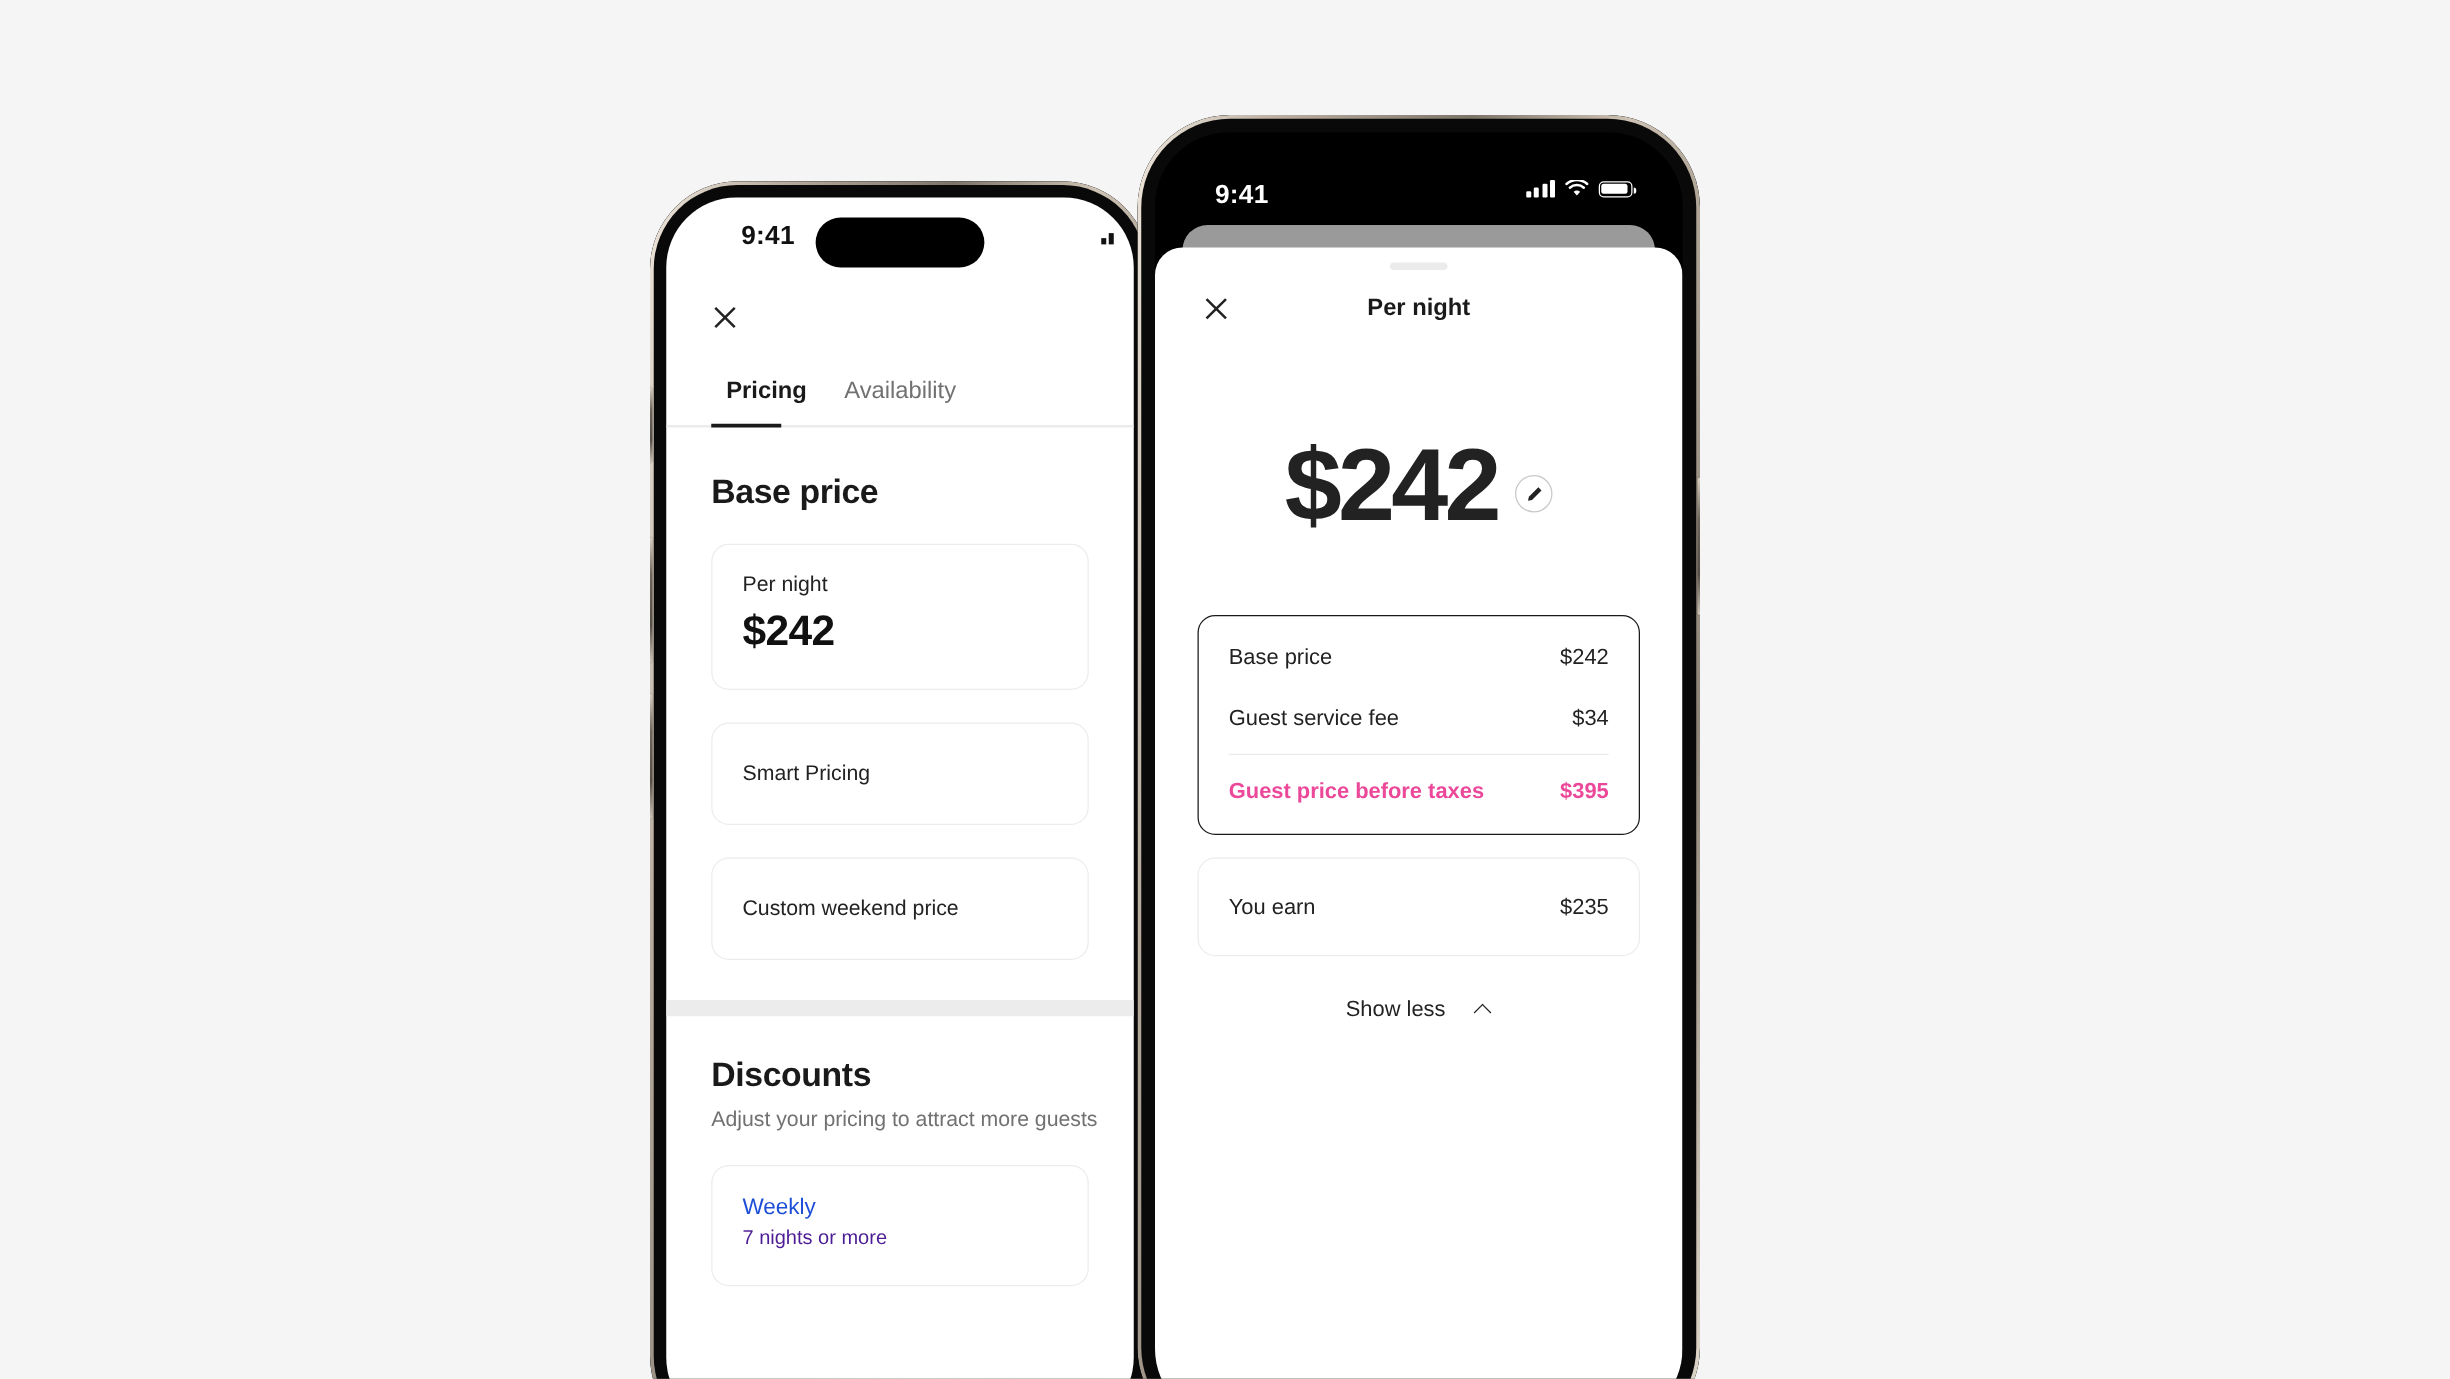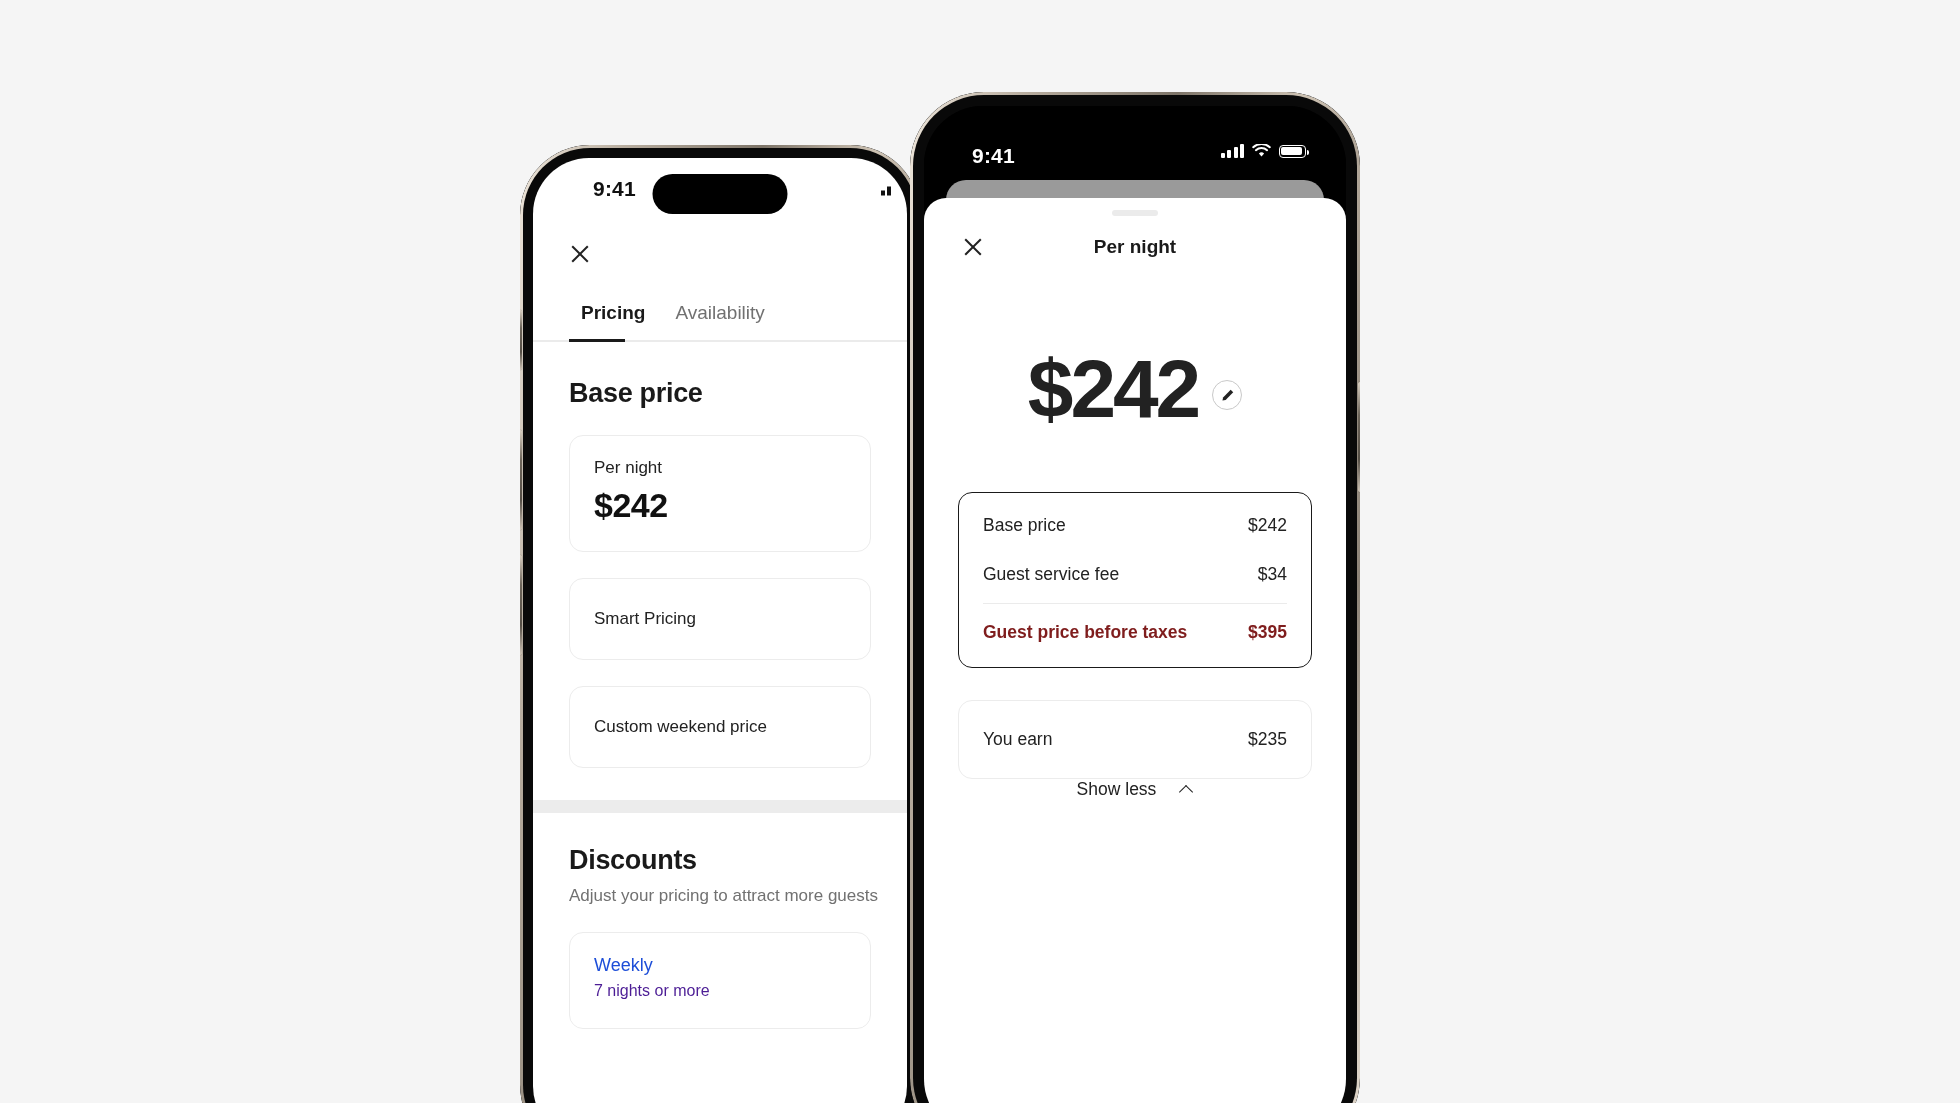--- a/index.html
+++ b/index.html
@@ -150,28 +150,28 @@
 
   .price-wrap { display:flex; align-items:center; justify-content:center; gap:14px; margin-top:70px; }
   .price-big { font-size:82px; font-weight:bold; color:#222; letter-spacing:-3px; line-height:1; }
   .pencil-btn {
     width:30px; height:30px; border-radius:50%; border:1px solid #c9c9c9;
     display:flex; align-items:center; justify-content:center; margin-top:12px;
   }
 
   .fcard { margin:0 34px; border-radius:14px; background:#fff; }
   .fcard.outlined { border:1.7px solid #1a1a1a; padding:22px 24px 24px 24px; margin-top:62px; }
-  .fcard.plain { border:1px solid #ececec; padding:28px 24px; margin-top:32px; }
+  .fcard.plain { border:1px solid #ececec; padding:28px 24px; margin-top:18px; }
   .frow { display:flex; justify-content:space-between; align-items:baseline; font-size:17.5px; color:#222; }
   .frow + .frow { margin-top:28px; }
   .fsep { height:1px; background:#ebebeb; margin:18px 0; }
-  .frow.bold { font-weight:bold; color:#7f1d1d; }
+  .frow.bold { font-weight:bold; color:#ec4899; }
 
   .showless {
-    display:flex; align-items:center; justify-content:center; gap:24px;
+    margin-top:32px; display:flex; align-items:center; justify-content:center; gap:24px;
     font-size:17.5px; color:#222;
   }
   .chev-up { width:13px; height:13px; position:relative; }
   .chev-up:before {
     content:""; position:absolute; left:1px; top:4px; width:9px; height:9px;
     border-left:1.8px solid #222; border-top:1.8px solid #222; transform:rotate(45deg);
   }
 </style>
 </head>
 <body>

